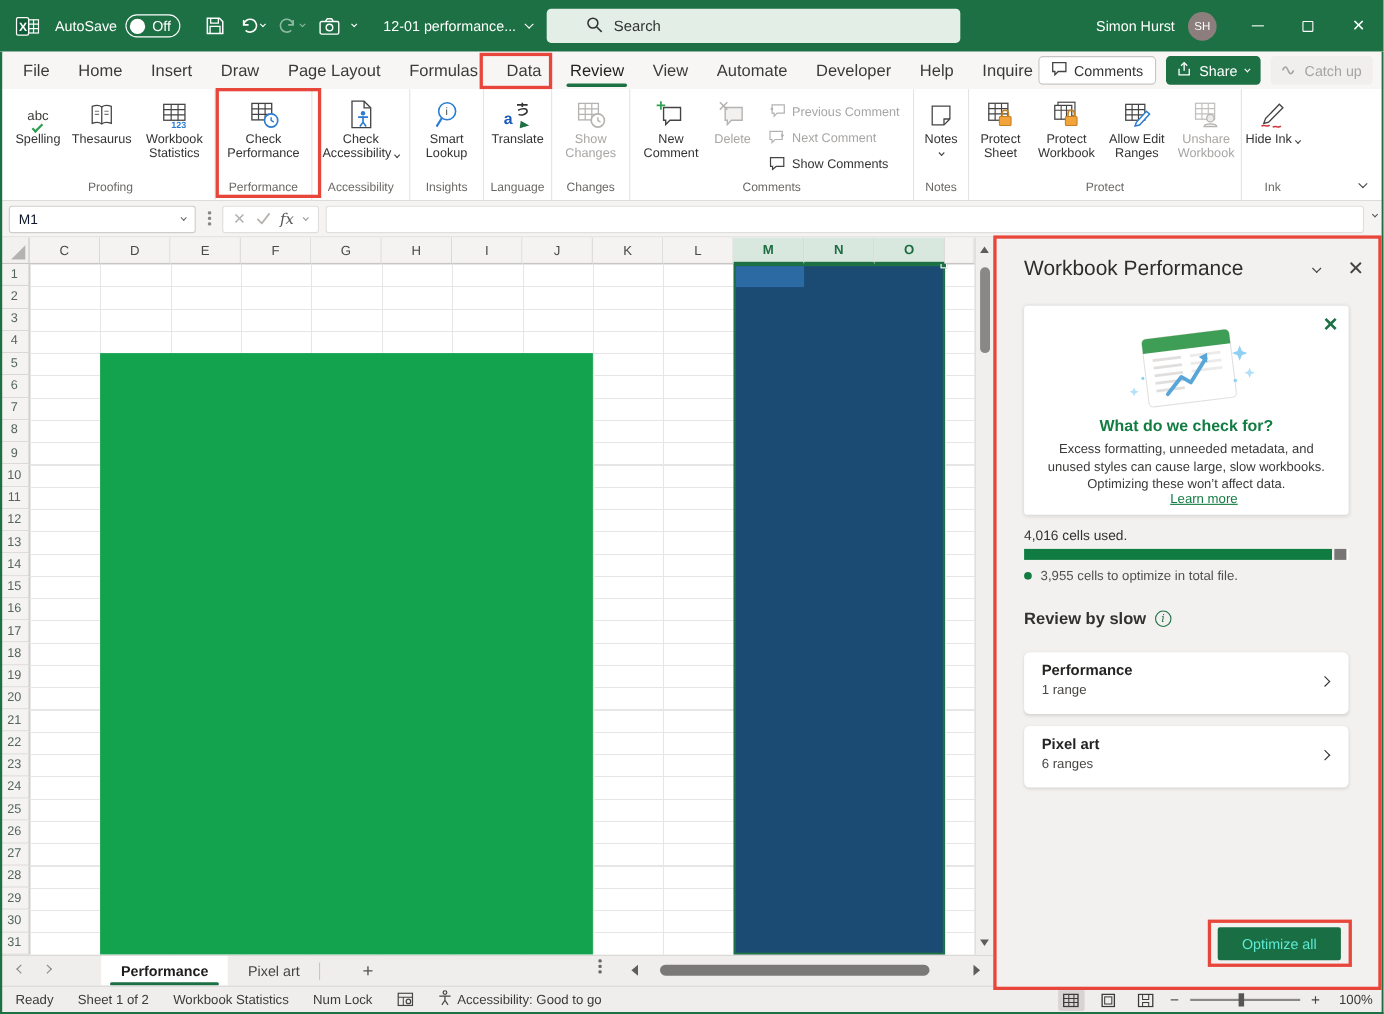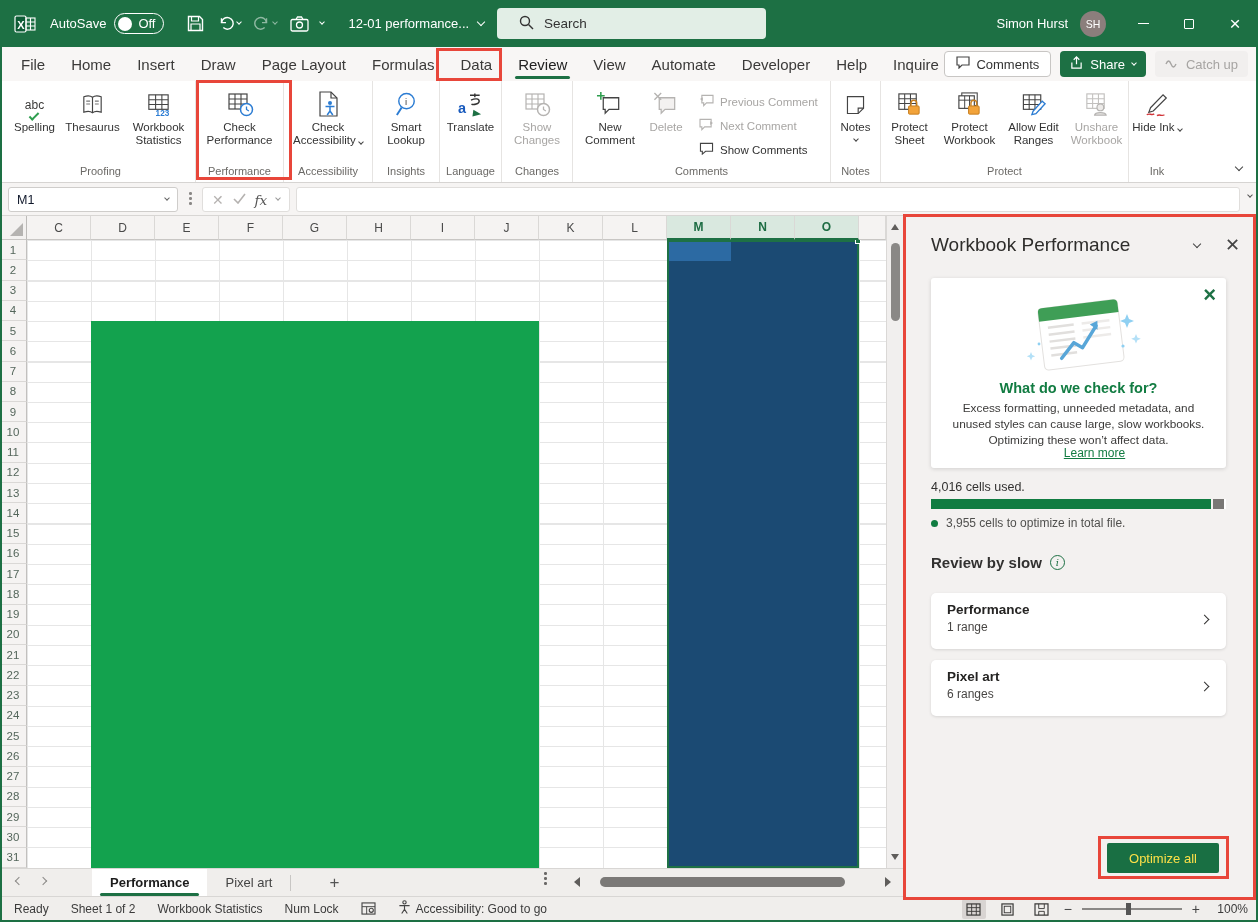--- a/index.html
+++ b/index.html
@@ -9,21 +9,21 @@
   
   #titlebar{position:absolute;left:0;top:0;width:1258px;height:47px;background:#1D7044;display:flex;align-items:center;color:#fff;font-size:13px;}
   .tb-item{display:flex;align-items:center;margin-left:14px;}
   .qat{display:flex;align-items:center;gap:2px;margin-left:12px;}
   .qat svg{display:block;}
   .toggle-pill{display:flex;align-items:center;border:1.5px solid #fff;border-radius:11px;height:21px;padding:2px 8px 2px 3px;margin-left:8px;gap:6px;}
   .toggle-knob{width:14px;height:14px;border-radius:50%;background:#fff;}
   .chev{display:inline-block;width:6px;height:6px;border-right:1.4px solid currentColor;border-bottom:1.4px solid currentColor;transform:rotate(45deg);margin-top:-3px;}
   .chev.sm{width:4px;height:4px;}
   .chev.right{transform:rotate(-45deg);}
-  #search-box{position:absolute;left:497px;top:8px;width:269px;height:31px;background:#E2EEE6;border-radius:4px;display:flex;align-items:center;color:#333;font-size:13.5px;gap:10px;padding-left:22px;}
+  #search-box{position:absolute;left:497px;top:8px;width:376px;height:31px;background:#E2EEE6;border-radius:4px;display:flex;align-items:center;color:#333;font-size:13.5px;gap:10px;padding-left:36px;}
   #tb-right{position:absolute;right:0;top:0;height:47px;display:flex;align-items:center;}
   .avatar{width:26px;height:26px;border-radius:50%;background:#8B7E7C;color:#fff;font-size:10.5px;display:flex;align-items:center;justify-content:center;margin-left:12px;}
   .winbtn{width:46px;height:47px;display:flex;align-items:center;justify-content:center;color:#fff;}
   .win-min{width:11px;height:1.4px;background:#fff;}
   .win-max{width:10px;height:10px;border:1.2px solid #fff;border-radius:1px;}
   .win-close{font-size:19px;line-height:1;font-weight:400;}
 
   
   #tabrow{position:absolute;left:0;top:47px;width:1258px;height:34px;background:#F8F6F5;display:flex;align-items:center;font-size:15px;color:#3b3a39;}
   .rtab{padding:0 13px;height:34px;display:flex;align-items:center;position:relative;white-space:nowrap;}
@@ -124,21 +124,21 @@
   #progress-gap{width:2px;background:#F3F1F0;}
   #progress-gray{background:#797775;}
   #optnote{position:absolute;left:27px;top:300px;display:flex;align-items:center;gap:8px;font-size:12px;color:#50504E;}
   .gdot{width:7px;height:7px;border-radius:50%;background:#107C41;}
   #review-heading{position:absolute;left:27px;top:338px;display:flex;align-items:center;gap:8px;font-size:15px;font-weight:bold;color:#323130;}
   .info-ico{width:15px;height:15px;border:1.5px solid #1D7044;border-radius:50%;color:#1D7044;font-size:10px;font-family:"DejaVu Serif",serif;font-style:italic;display:flex;align-items:center;justify-content:center;font-weight:normal;}
   .sheet-card{position:absolute;left:27px;width:295px;height:56px;background:#fff;border-radius:5px;box-shadow:0 1px 3px rgba(0,0,0,.12);padding:9px 16px;}
   .sc-name{font-size:13.5px;font-weight:bold;color:#252423;}
   .sc-sub{font-size:12px;color:#484644;margin-top:3px;}
   .sc-chev{position:absolute;right:18px;top:23px;width:7px;height:7px;border-right:1.6px solid #323130;border-top:1.6px solid #323130;transform:rotate(45deg);}
-  #optimize-btn{position:absolute;left:203px;top:627px;width:112px;height:30px;background:#196F43;color:#fde047;font-size:13px;border:none;border-radius:2px;display:flex;align-items:center;justify-content:center;}
+  #optimize-btn{position:absolute;left:203px;top:627px;width:112px;height:30px;background:#196F43;color:#5eead4;font-size:13px;border:none;border-radius:2px;display:flex;align-items:center;justify-content:center;}
 
   
   .anno{position:absolute;border:3px solid #E8463A;pointer-events:none;z-index:60;}
 </style>
 </head>
 <body>
 
 <div id="app">
 
   <div id="titlebar">

